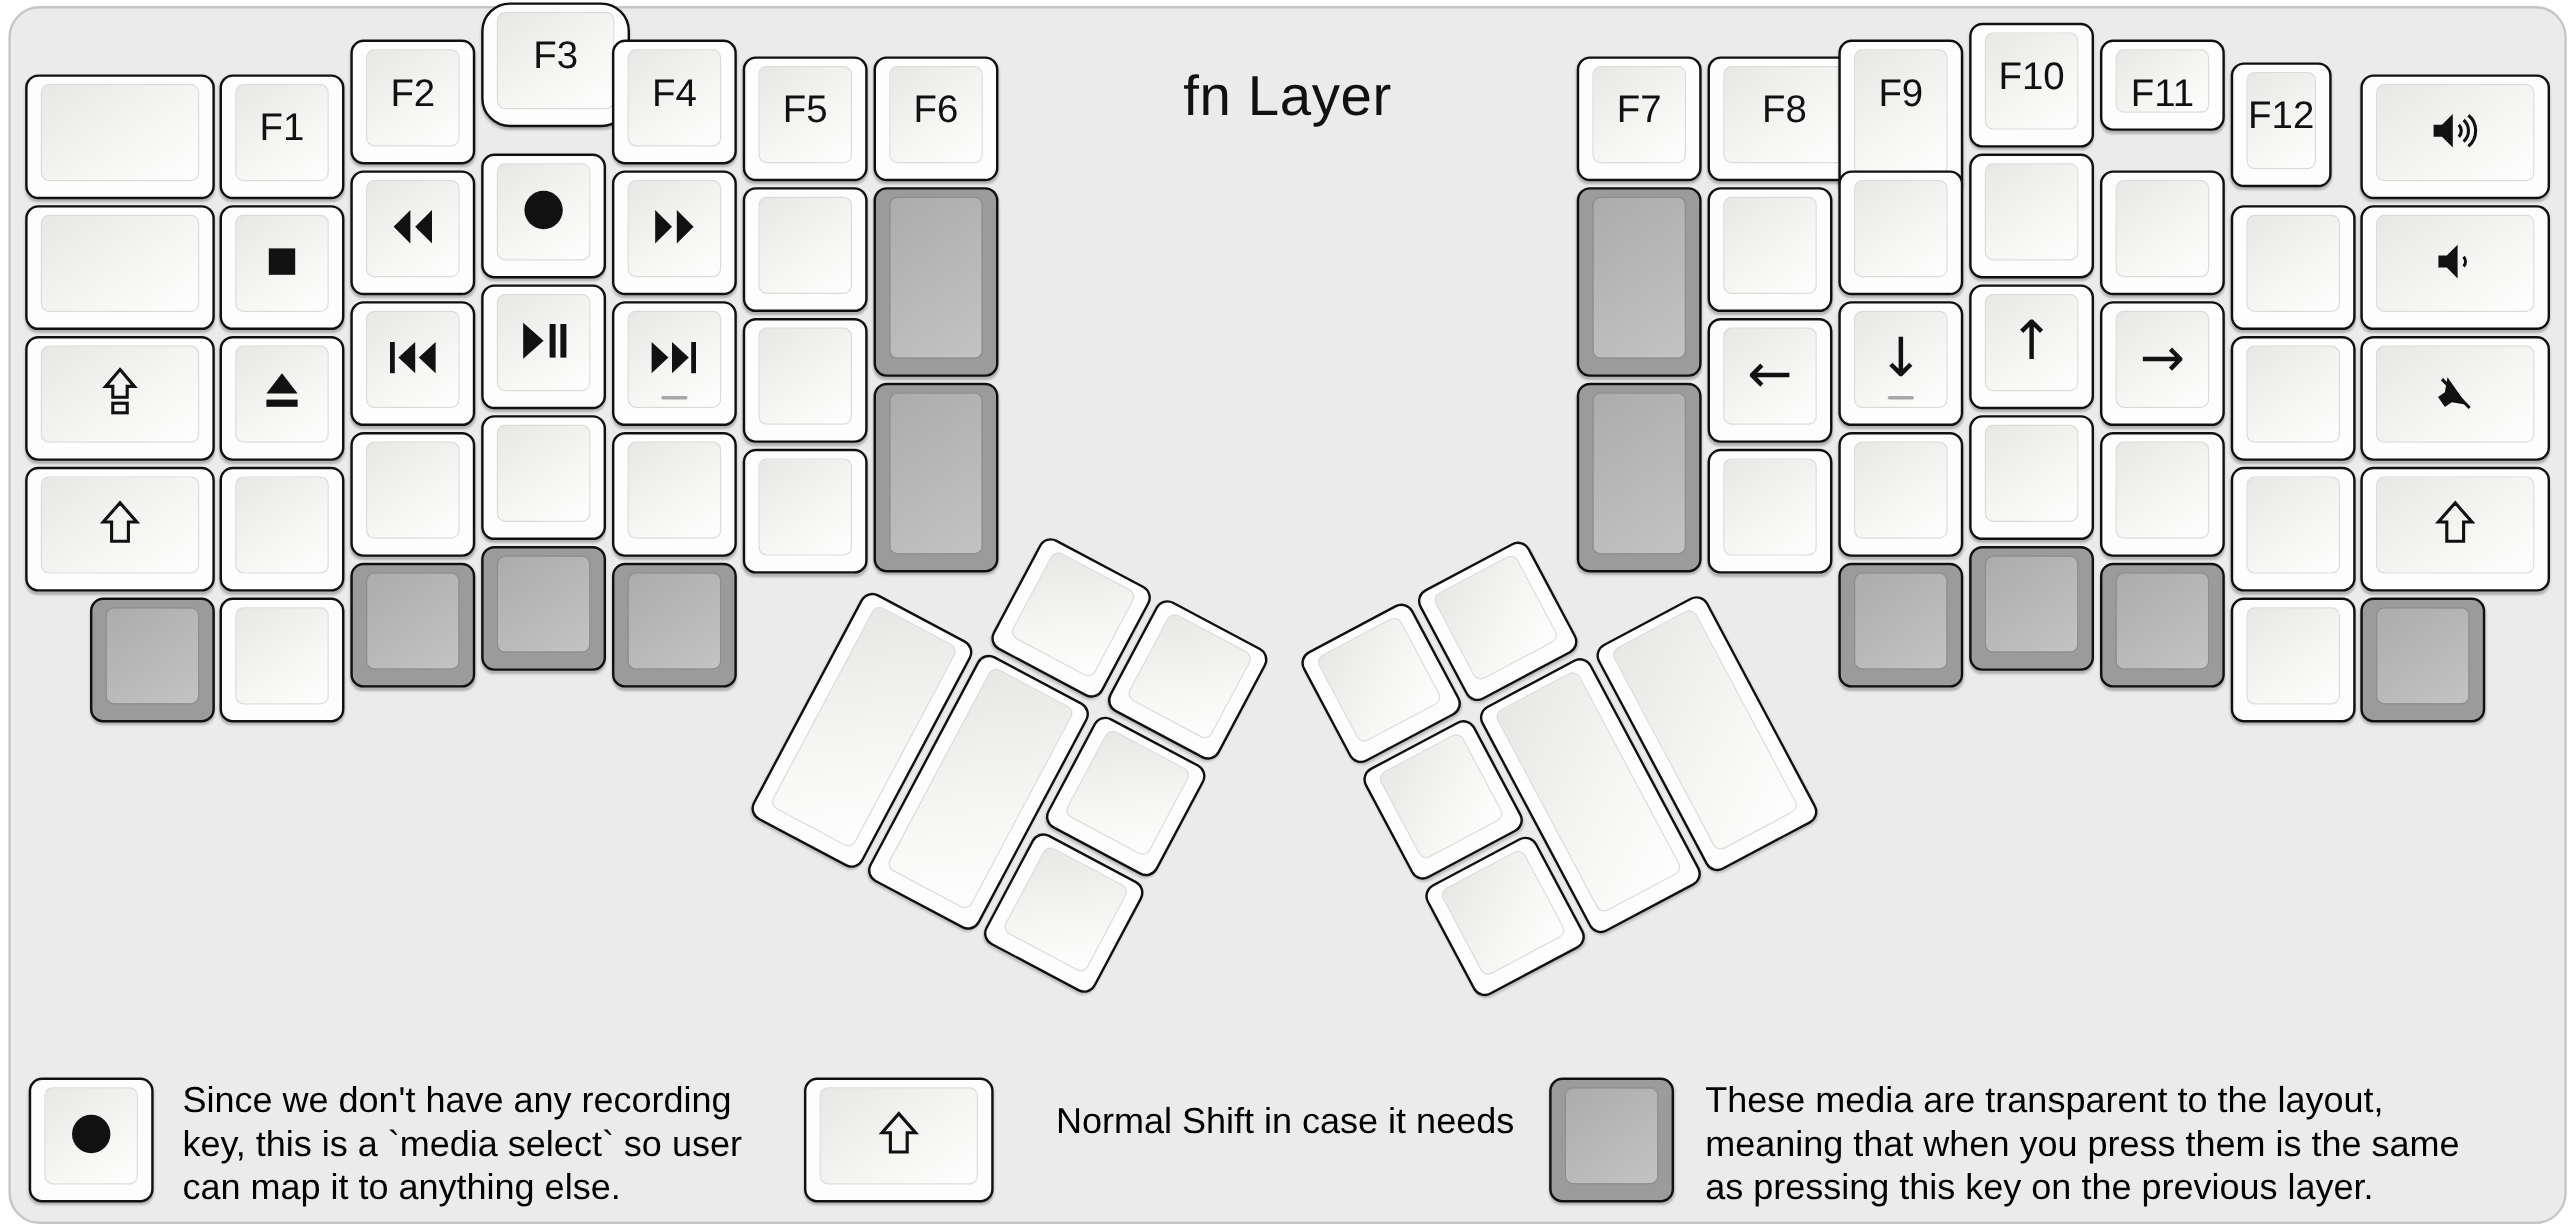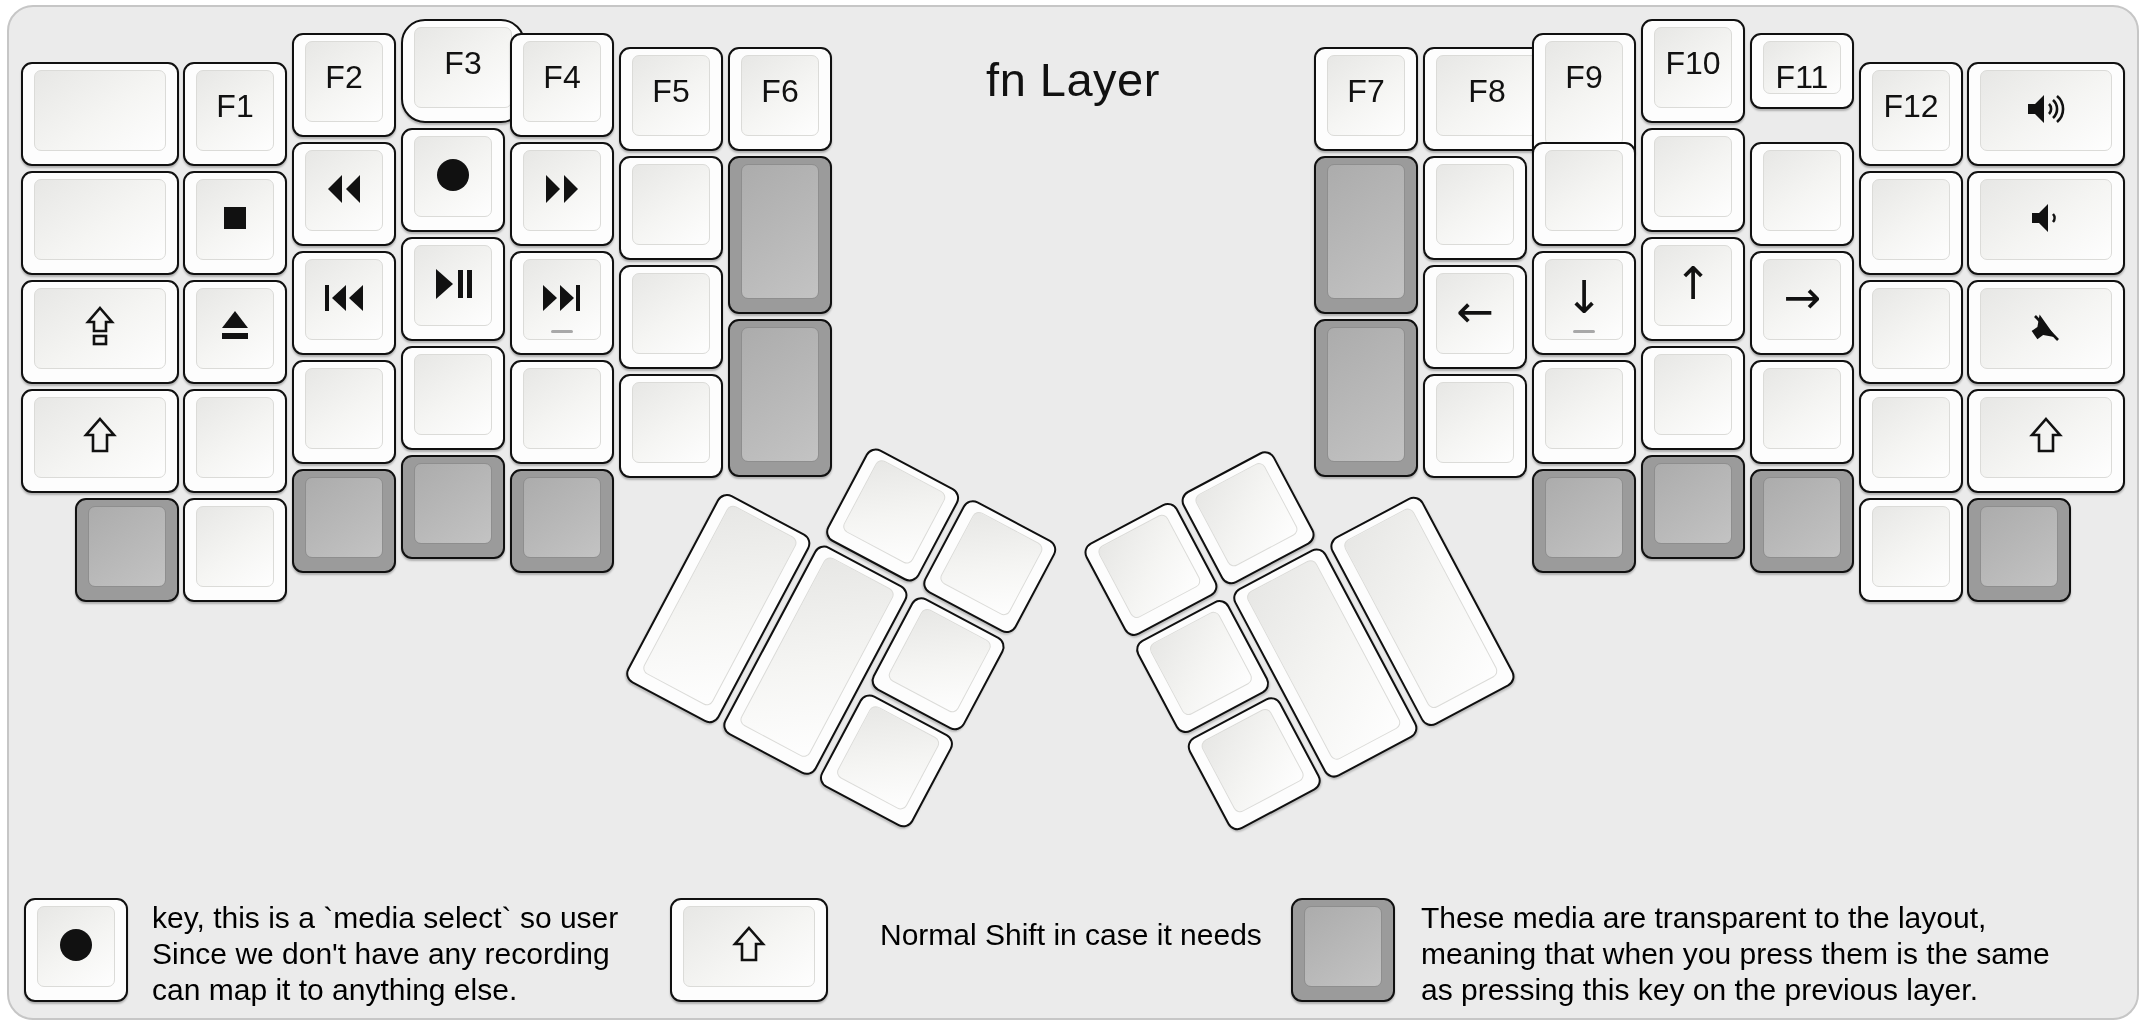--- a/index.html
+++ b/index.html
@@ -119,21 +119,21 @@
             <polygon class="fillpart" points="43,11 29,24 43,37"></polygon>
           </svg>
         </div>
       </div>
       <div class="key white" style="left: 292px; top: 360px; width: 104px; height: 104px;">
         <div class="keytop"></div>
       </div>
       <div class="key gray" style="left: 292px; top: 469px; width: 104px; height: 104px;">
         <div class="keytop"></div>
       </div>
-      <div class="key white" style="left: 401px; top: 19px; width: 124px; height: 104px; border-radius: 24px;">
+      <div class="key white" style="left: 401px; top: 2px; width: 124px; height: 104px; border-radius: 24px;">
         <div class="keytop"></div>
         <div class="klabel">F3</div>
       </div>
       <div class="key white" style="left: 401px; top: 128px; width: 104px; height: 104px;">
         <div class="keytop"></div>
         <div class="kicon">
           <svg viewBox="0 0 48 48">
             <circle class="fillpart" cx="24" cy="24" r="16"></circle>
           </svg>
         </div>
@@ -276,21 +276,21 @@
       <div class="key white" style="left: 1750px; top: 251px; width: 104px; height: 104px;">
         <div class="keytop"></div>
         <div class="kglyph">→</div>
       </div>
       <div class="key white" style="left: 1750px; top: 360px; width: 104px; height: 104px;">
         <div class="keytop"></div>
       </div>
       <div class="key gray" style="left: 1750px; top: 469px; width: 104px; height: 104px;">
         <div class="keytop"></div>
       </div>
-      <div class="key white" style="left: 1859px; top: 62px; width: 104px; height: 104px;">
+      <div class="key white" style="left: 1859px; top: 52px; width: 84px; height: 104px;">
         <div class="keytop"></div>
         <div class="klabel">F12</div>
       </div>
       <div class="key white" style="left: 1859px; top: 171px; width: 104px; height: 104px;">
         <div class="keytop"></div>
       </div>
       <div class="key white" style="left: 1859px; top: 280px; width: 104px; height: 104px;">
         <div class="keytop"></div>
       </div>
       <div class="key white" style="left: 1859px; top: 389px; width: 104px; height: 104px;">
@@ -400,22 +400,22 @@
             <path class="strokepart" d="M24 7 L38 23 L31 23 L31 39 L17 39 L17 23 L10 23 Z"></path>
           </svg>
         </div>
       </div>
       <div class="key gray" style="left: 1291px; top: 898px; width: 104px; height: 104px;">
         <div class="keytop"></div>
       </div>
     </div>
 
   <div class="legend-text" id="legend-text-0" style="left: 152px; top: 900px;">
+    <span>Since we don't have any recording</span>
     <span>key, this is a `media select` so user</span>
-    <span>Since we don't have any recording</span>
     <span>can map it to anything else.</span>
   </div>
   <div class="legend-text" id="legend-text-1" style="left: 880px; top: 917px;">
     <span>Normal Shift in case it needs</span>
   </div>
   <div class="legend-text" id="legend-text-2" style="left: 1421px; top: 900px;">
     <span>These media are transparent to the layout,</span>
     <span>meaning that when you press them is the same</span>
     <span>as pressing this key on the previous layer.</span>
   </div>

